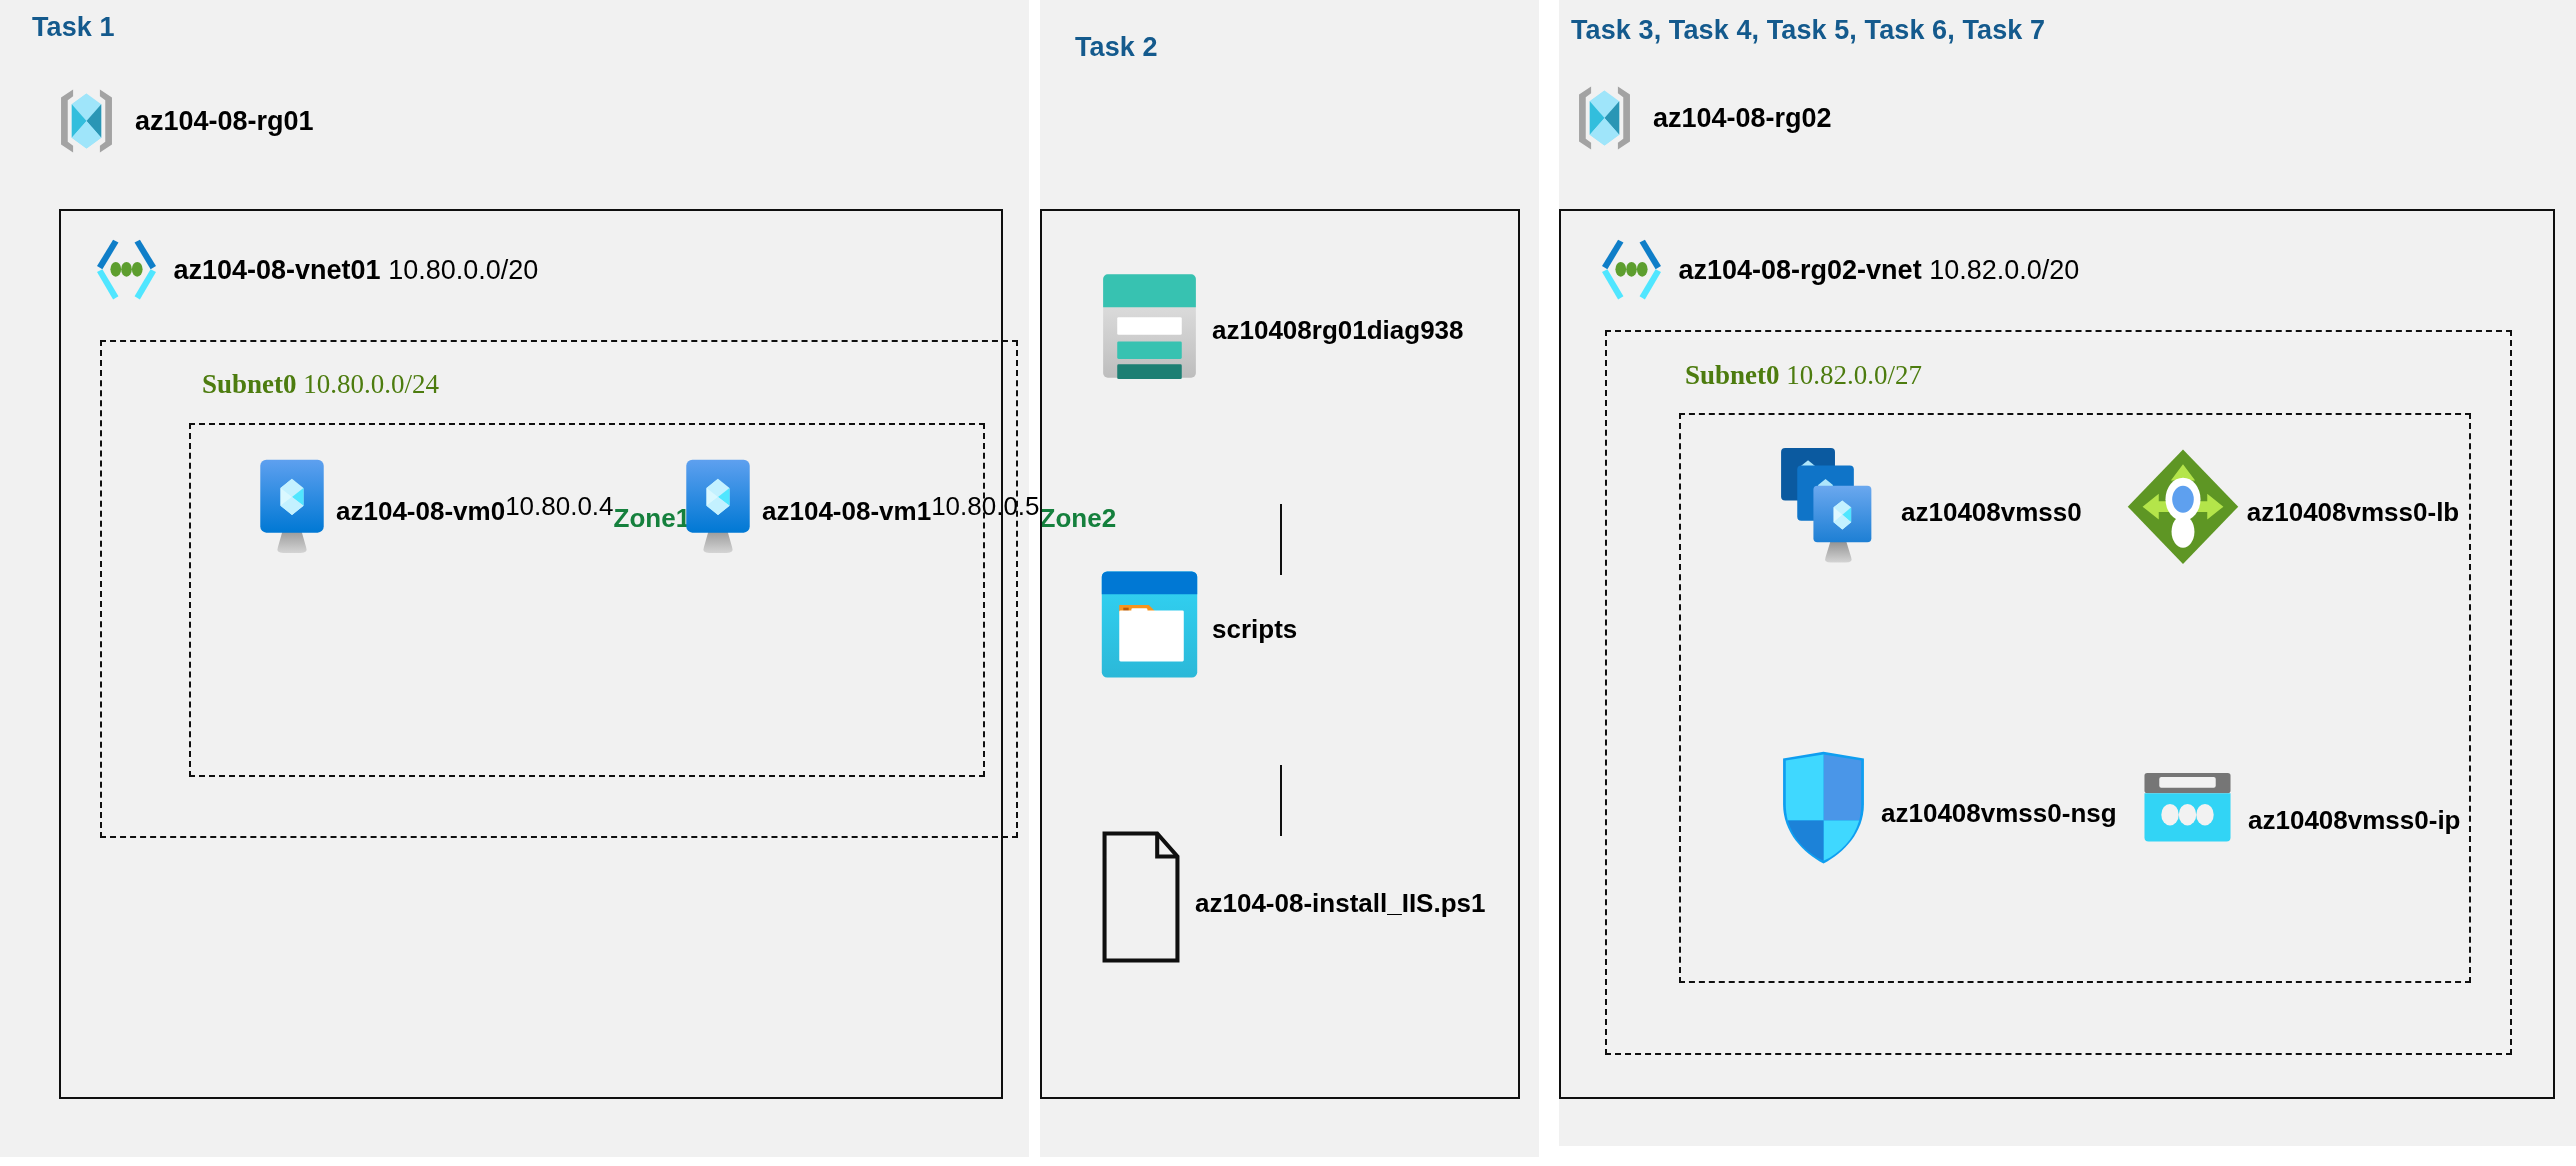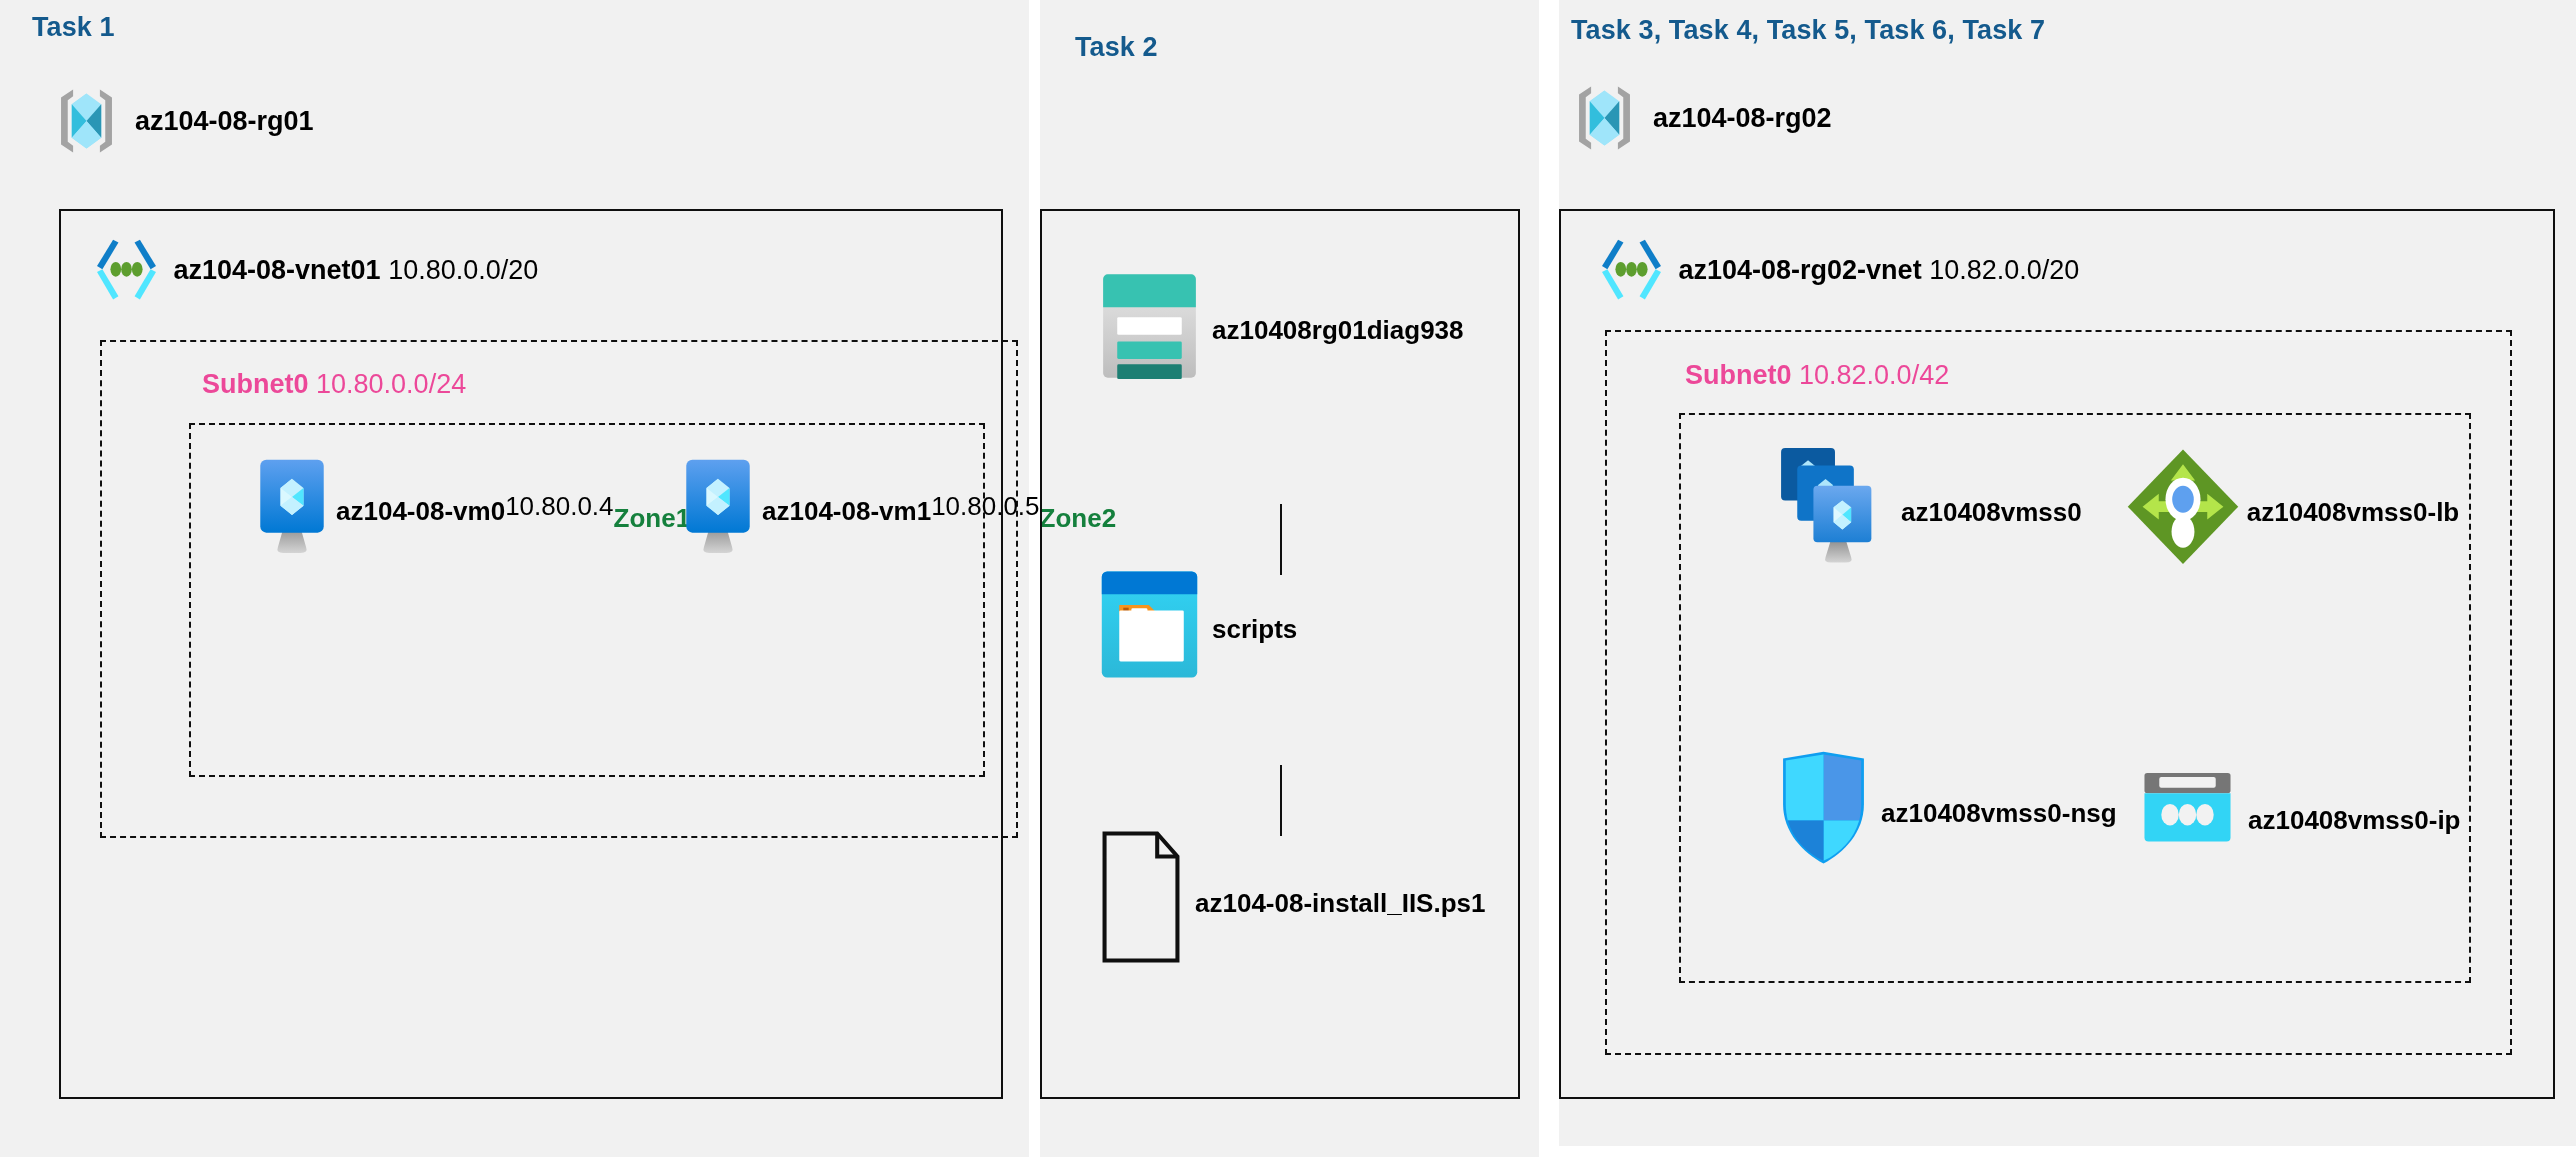--- a/index.html
+++ b/index.html
@@ -24,21 +24,21 @@
 
   .solid-box { position: absolute; border: 2.7px solid #0f0f0f; background: transparent; }
   .dashed-box { position: absolute; border: 2.7px dashed #0f0f0f; background: transparent; }
 
   
   .hdr-row { position: absolute; display: flex; align-items: center; white-space: nowrap; }
   .hdr-row .txt { font-size: 27px; color: #000; }
   .hdr-row .txt b { font-weight: bold; }
   .hdr-row .txt .cidr { font-weight: normal; }
 
-  .inline-label { position: absolute; white-space: nowrap; font-size: 27px; color: #ec4899; }
+  .inline-label { position: absolute; white-space: nowrap; font-size: 27px; color: #4d7c0f; font-family: Liberation Serif, serif; }
   .inline-label b { font-weight: bold; }
 
   .node { position: absolute; display: flex; flex-direction: row; align-items: center; }
   .node .cap { font-size: 26px; font-weight: bold; color: #000; white-space: nowrap; margin-top: 9.4px; text-align: center; line-height: 1.12; }
   .node .sub { font-size: 26px; font-weight: normal; color: #000; white-space: nowrap; text-align: center; line-height: 1.2; }
   .node .zone { font-size: 26px; font-weight: bold; color: #15803d; white-space: nowrap; text-align: center; margin-top: 23px; }
 
   .connector { position: absolute; width: 2px; background: #0f0f0f; }
 
   svg { display: block; overflow: visible; }
@@ -235,21 +235,21 @@
         <ellipse cx="66" cy="48" rx="8" ry="11" fill="#5d9e2e"></ellipse>
       </svg>
     </span>
     <span class="txt">
       <b>az104-08-rg02-vnet</b><span class="cidr">&nbsp;</span><span class="cidr">10.82.0.0/20</span>
     </span>
   </div>
 
   <div class="dashed-box" style="left:1605px; top:330px; width:907px; height:725px;"></div>
   <div class="inline-label" style="left:1685px; top:360px;">
-    <b>Subnet0</b><span>&nbsp;</span><span>10.82.0.0/42</span>
+    <b>Subnet0</b><span>&nbsp;</span><span>10.82.0.0/27</span>
   </div>
 
   <div class="dashed-box" style="left:1679px; top:413px; width:792px; height:570px;"></div>
 
   <div class="node" style="left:1773px; top:444px; width:324px;">
     <span>
       <svg width="128" height="128" viewBox="0 0 190 190" aria-hidden="true">
         <defs>
           <linearGradient id="vmssg" x1="0" y1="0" x2="0" y2="1">
             <stop offset="0%" stop-color="#6ba8ef"></stop>

